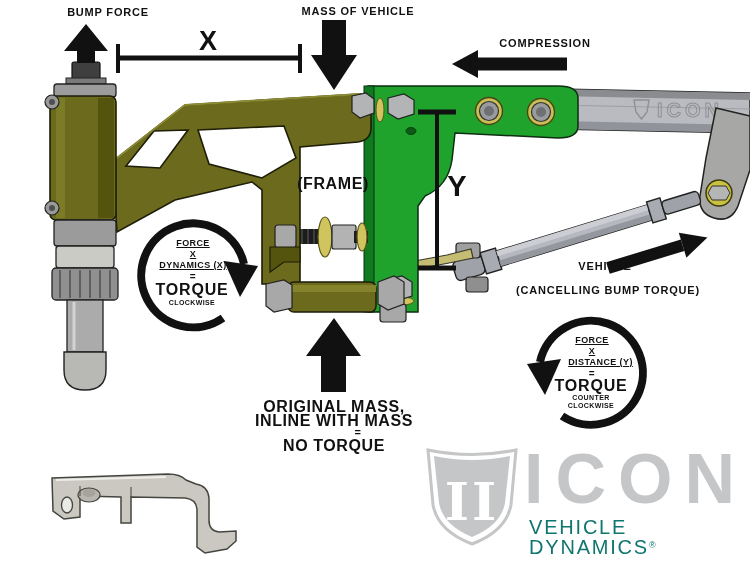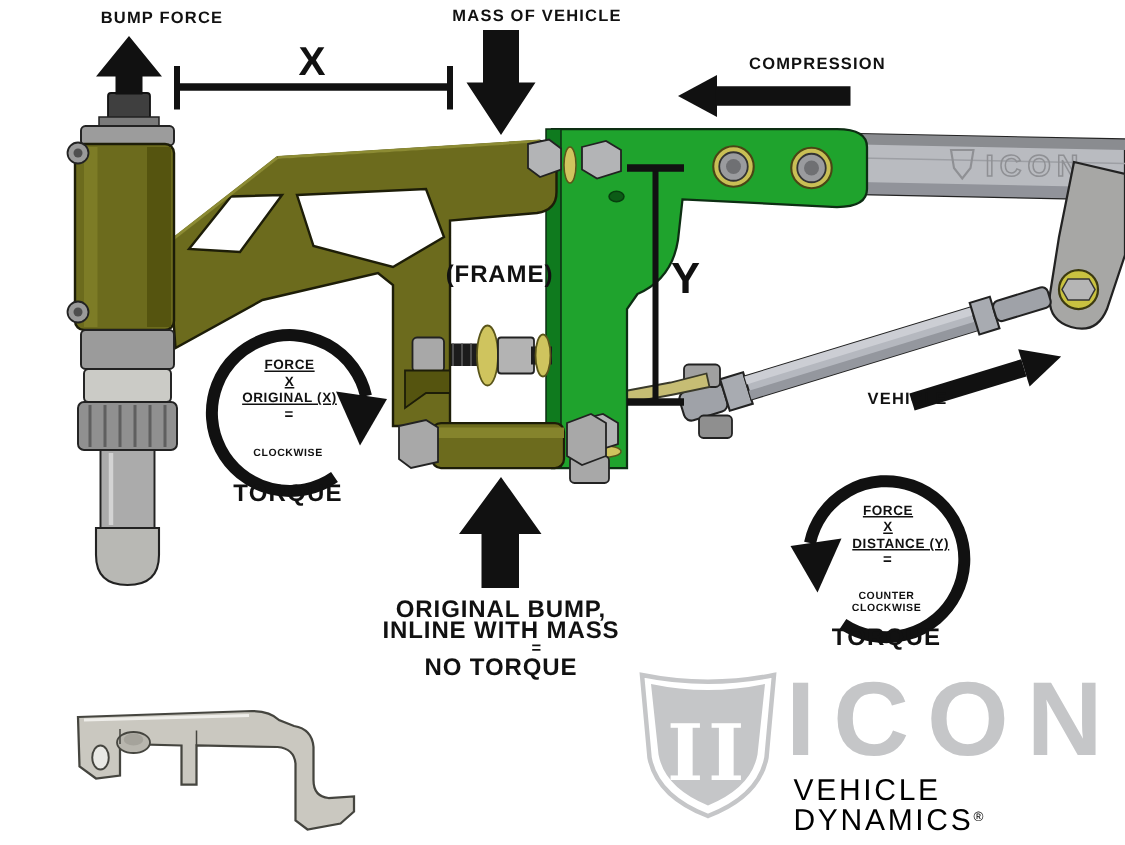--- a/index.html
+++ b/index.html
@@ -11,29 +11,29 @@
   .lbl{
     position:absolute;transform:translateX(-50%);white-space:nowrap;
     font-weight:bold;color:#111;letter-spacing:.8px;line-height:1;
   }
   .fs11{font-size:11px;margin-left:24px;}
   .fs12{font-size:16px;letter-spacing:.6px;}
   .dim{font-size:27px;letter-spacing:0;}
   .dimy{font-size:29px;letter-spacing:0;}
   .tq{font-size:9px;letter-spacing:.4px;text-decoration:underline;}
   .tq-eq{font-size:10px;}
-  .tq-big{font-size:16px;letter-spacing:.8px;margin-top:40px;}
+  .tq-big{font-size:16px;letter-spacing:.8px;}
   .tq-small{font-size:7px;letter-spacing:.4px;}
   .logo-brand{
     position:absolute;left:524px;top:444px;font-size:70px;font-weight:bold;
     letter-spacing:12px;color:#c5c6c8;line-height:1;
   }
   .logo-sub{
     position:absolute;left:529px;top:517px;font-size:20px;font-weight:400;
-    letter-spacing:1.8px;color:#000000;line-height:1;
+    letter-spacing:1.8px;color:#0f766e;line-height:1;
   }
   .logo-reg{font-size:9px;vertical-align:6px;letter-spacing:0;}
 </style>
 </head>
 <body>
 
 <div class="stage">
 
 <svg width="750" height="563" viewBox="0 0 750 563">
 
@@ -204,36 +204,37 @@
 
 <div class="lbl fs11" style="left:84px;top:7px;">BUMP FORCE</div>
 <div class="lbl fs11" style="left:334px;top:6px;">MASS OF VEHICLE</div>
 <div class="lbl fs11" style="left:521px;top:38px;">COMPRESSION</div>
 <div class="lbl dim" style="left:208px;top:28px;">X</div>
 <div class="lbl dimy" style="left:457px;top:172px;">Y</div>
 <div class="lbl fs12" style="left:333px;top:176px;">(FRAME)</div>
 
 <div class="lbl tq" style="left:193px;top:239px;">FORCE</div>
 <div class="lbl tq" style="left:193px;top:250px;">X</div>
-<div class="lbl tq" style="left:193px;top:261px;">ORIGINAL (X)</div>
+<div class="lbl tq" style="left:193px;top:261px;">DYNAMICS (X)</div>
 <div class="lbl tq-eq" style="left:193px;top:272px;">=</div>
 <div class="lbl tq-big" style="left:192px;top:282px;">TORQUE</div>
 <div class="lbl tq-small" style="left:192px;top:299px;">CLOCKWISE</div>
 
 <div class="lbl fs11" style="left:581px;top:261px;">VEHICLE</div>
+<div class="lbl fs11" style="left:584px;top:285px;">(CANCELLING BUMP TORQUE)</div>
 
 <div class="lbl tq" style="left:592px;top:336px;">FORCE</div>
 <div class="lbl tq" style="left:592px;top:347px;">X</div>
 <div class="lbl tq" style="left:592px;top:358px;padding-left:17px;">DISTANCE (Y)</div>
 <div class="lbl tq-eq" style="left:592px;top:369px;">=</div>
 <div class="lbl tq-big" style="left:591px;top:378px;">TORQUE</div>
 <div class="lbl tq-small" style="left:591px;top:394px;">COUNTER</div>
 <div class="lbl tq-small" style="left:591px;top:402px;">CLOCKWISE</div>
 
-<div class="lbl fs12" style="left:334px;top:399px;">ORIGINAL BUMP,</div>
+<div class="lbl fs12" style="left:334px;top:399px;">ORIGINAL MASS,</div>
 <div class="lbl fs12" style="left:334px;top:413px;">INLINE WITH MASS</div>
 <div class="lbl fs11" style="left:334px;top:427px;">=</div>
 <div class="lbl fs12" style="left:334px;top:438px;">NO TORQUE</div>
 
 <div class="logo-brand">ICON</div>
 <div class="logo-sub"><span>VEHICLE DYNAMICS</span><span class="logo-reg">®</span></div>
 
 </div>
 
 </body></html>

